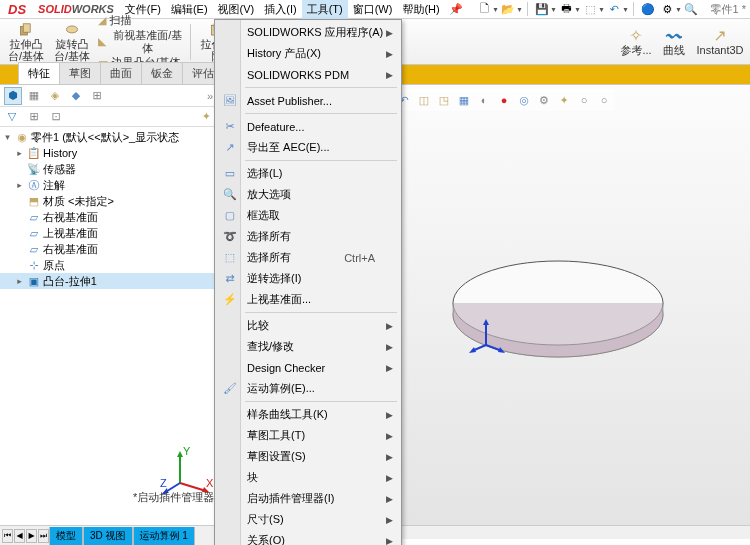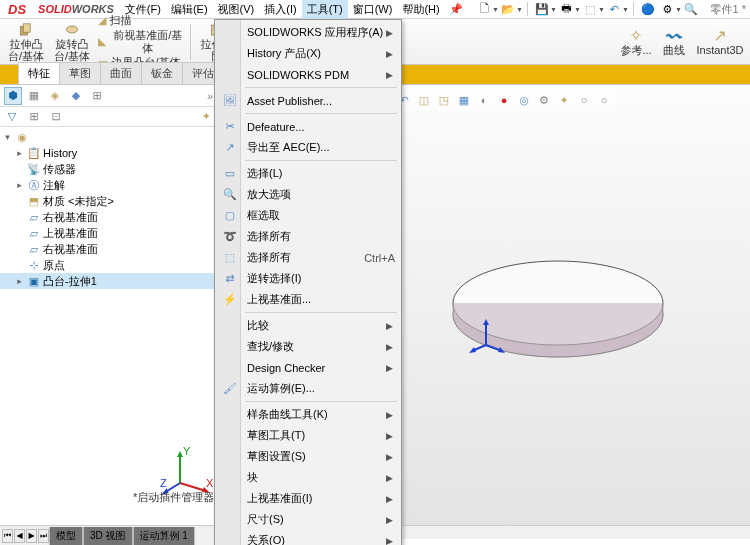--- a/index.html
+++ b/index.html
@@ -35,29 +35,29 @@
 .tnode .ti{width:14px;height:14px;margin:0 2px;display:inline-flex;align-items:center;justify-content:center}
 .viewport{flex:1;position:relative;background:linear-gradient(180deg,#fcfcfc 0%,#e4e4e4 100%)}
 .vtoolbar{position:absolute;top:4px;left:50%;transform:translateX(-50%);display:flex;gap:2px;background:rgba(255,255,255,.6);padding:2px;border-radius:2px}
 .vtoolbar .vb{width:18px;height:18px;display:inline-flex;align-items:center;justify-content:center;cursor:pointer}
 .part{position:absolute;left:230px;top:150px}
 .triad{position:absolute;left:248px;top:230px}
 .sctriad{position:absolute;left:-60px;bottom:26px}
 .bottomtabs{position:absolute;left:0;bottom:0;height:20px;background:#f0f0f0;border-top:1px solid #ccc;display:flex;align-items:center;width:218px}
 .bottomtabs .scroll{display:flex;gap:1px;padding-left:2px}
 .bottomtabs .sbtn{width:11px;height:14px;border:1px solid #bbb;background:#eee;font-size:8px;display:flex;align-items:center;justify-content:center}
-.bottomtabs .btab{padding:2px 6px;background:#737373;border:1px solid #bbb;border-top:none;border-bottom:none;font-size:10px}
+.bottomtabs .btab{padding:2px 6px;background:#0ea5e9;border:1px solid #bbb;border-top:none;border-bottom:none;font-size:10px}
 .statusbar{height:14px;background:#f0f0f0;border-top:1px solid #ccc;font-size:10px;color:#666;padding-left:4px;display:flex;align-items:center}
 .statuslabel{position:absolute;bottom:20px;left:132px;font-size:11px;color:#333}
 
 .dropdown{position:absolute;left:214px;top:19px;width:188px;background:#f2f2f2;border:1px solid #979797;box-shadow:2px 2px 4px rgba(0,0,0,.25);z-index:100;padding:2px}
 .dropdown .gutter{position:absolute;left:0;top:0;bottom:0;width:26px;background:#e8e8e8;border-right:1px solid #d0d0d0}
 .dropdown .mi{position:relative;height:21px;display:flex;align-items:center;padding-left:30px;cursor:pointer}
 .dropdown .mi .arrow{margin-left:auto;margin-right:6px;font-size:9px;color:#555}
-.dropdown .mi .sc{margin-left:auto;margin-right:4px;color:#555}
+.dropdown .mi .sc{margin-left:auto;margin-right:24px;color:#555}
 .dropdown .mi .mic{position:absolute;left:5px;width:16px;height:16px;display:flex;align-items:center;justify-content:center}
 .dropdown .msep{height:1px;background:#d0d0d0;margin:2px 2px 2px 28px}
 </style>
 </head>
 <body>
 
 <div class="menubar">
   <span class="logo">
     <span class="logo-ds">DS</span>
     <span style="color:#d8232a">SOLID<span style="color:#555">WORKS</span></span>
@@ -197,20 +197,21 @@
     <div class="fmfilter">
       <span class="filterbtn" style="color:#2a7ab8">▽</span>
       <span class="filterbtn" style="color:#888">⊞</span>
       <span class="filterbtn" style="color:#888">⊡</span>
       <span style="margin-left:auto;margin-right:4px;color:#c4a868">✦</span>
     </div>
     <div class="fmtree">
       <div class="tnode">
         <span class="tw">▾</span>
         <span class="ti" style="color:#c4a868">◉</span>
+        <span>零件1 (默认&lt;&lt;默认&gt;_显示状态</span>
       </div>
       <div id="treebody">
           <div class="tnode" style="padding-left: 14px;">
             <span class="tw">▸</span>
             <span class="ti" style="color:#5a8ac8">📋</span>
             <span>History</span>
           </div>
           <div class="tnode" style="padding-left: 14px;">
             <span class="tw"></span>
             <span class="ti" style="color:#5a8ac8">📡</span>
@@ -406,21 +407,21 @@
       </div>
       <div class="mi">
         <span>草图设置(S)</span>
         <span class="arrow">▶</span>
       </div>
       <div class="mi">
         <span>块</span>
         <span class="arrow">▶</span>
       </div>
       <div class="mi">
-        <span>上视基准面(I)</span>
+        <span>启动插件管理器(I)</span>
         <span class="arrow">▶</span>
       </div>
       <div class="mi">
         <span>尺寸(S)</span>
         <span class="arrow">▶</span>
       </div>
       <div class="mi">
         <span>关系(O)</span>
         <span class="arrow">▶</span>
       </div>

